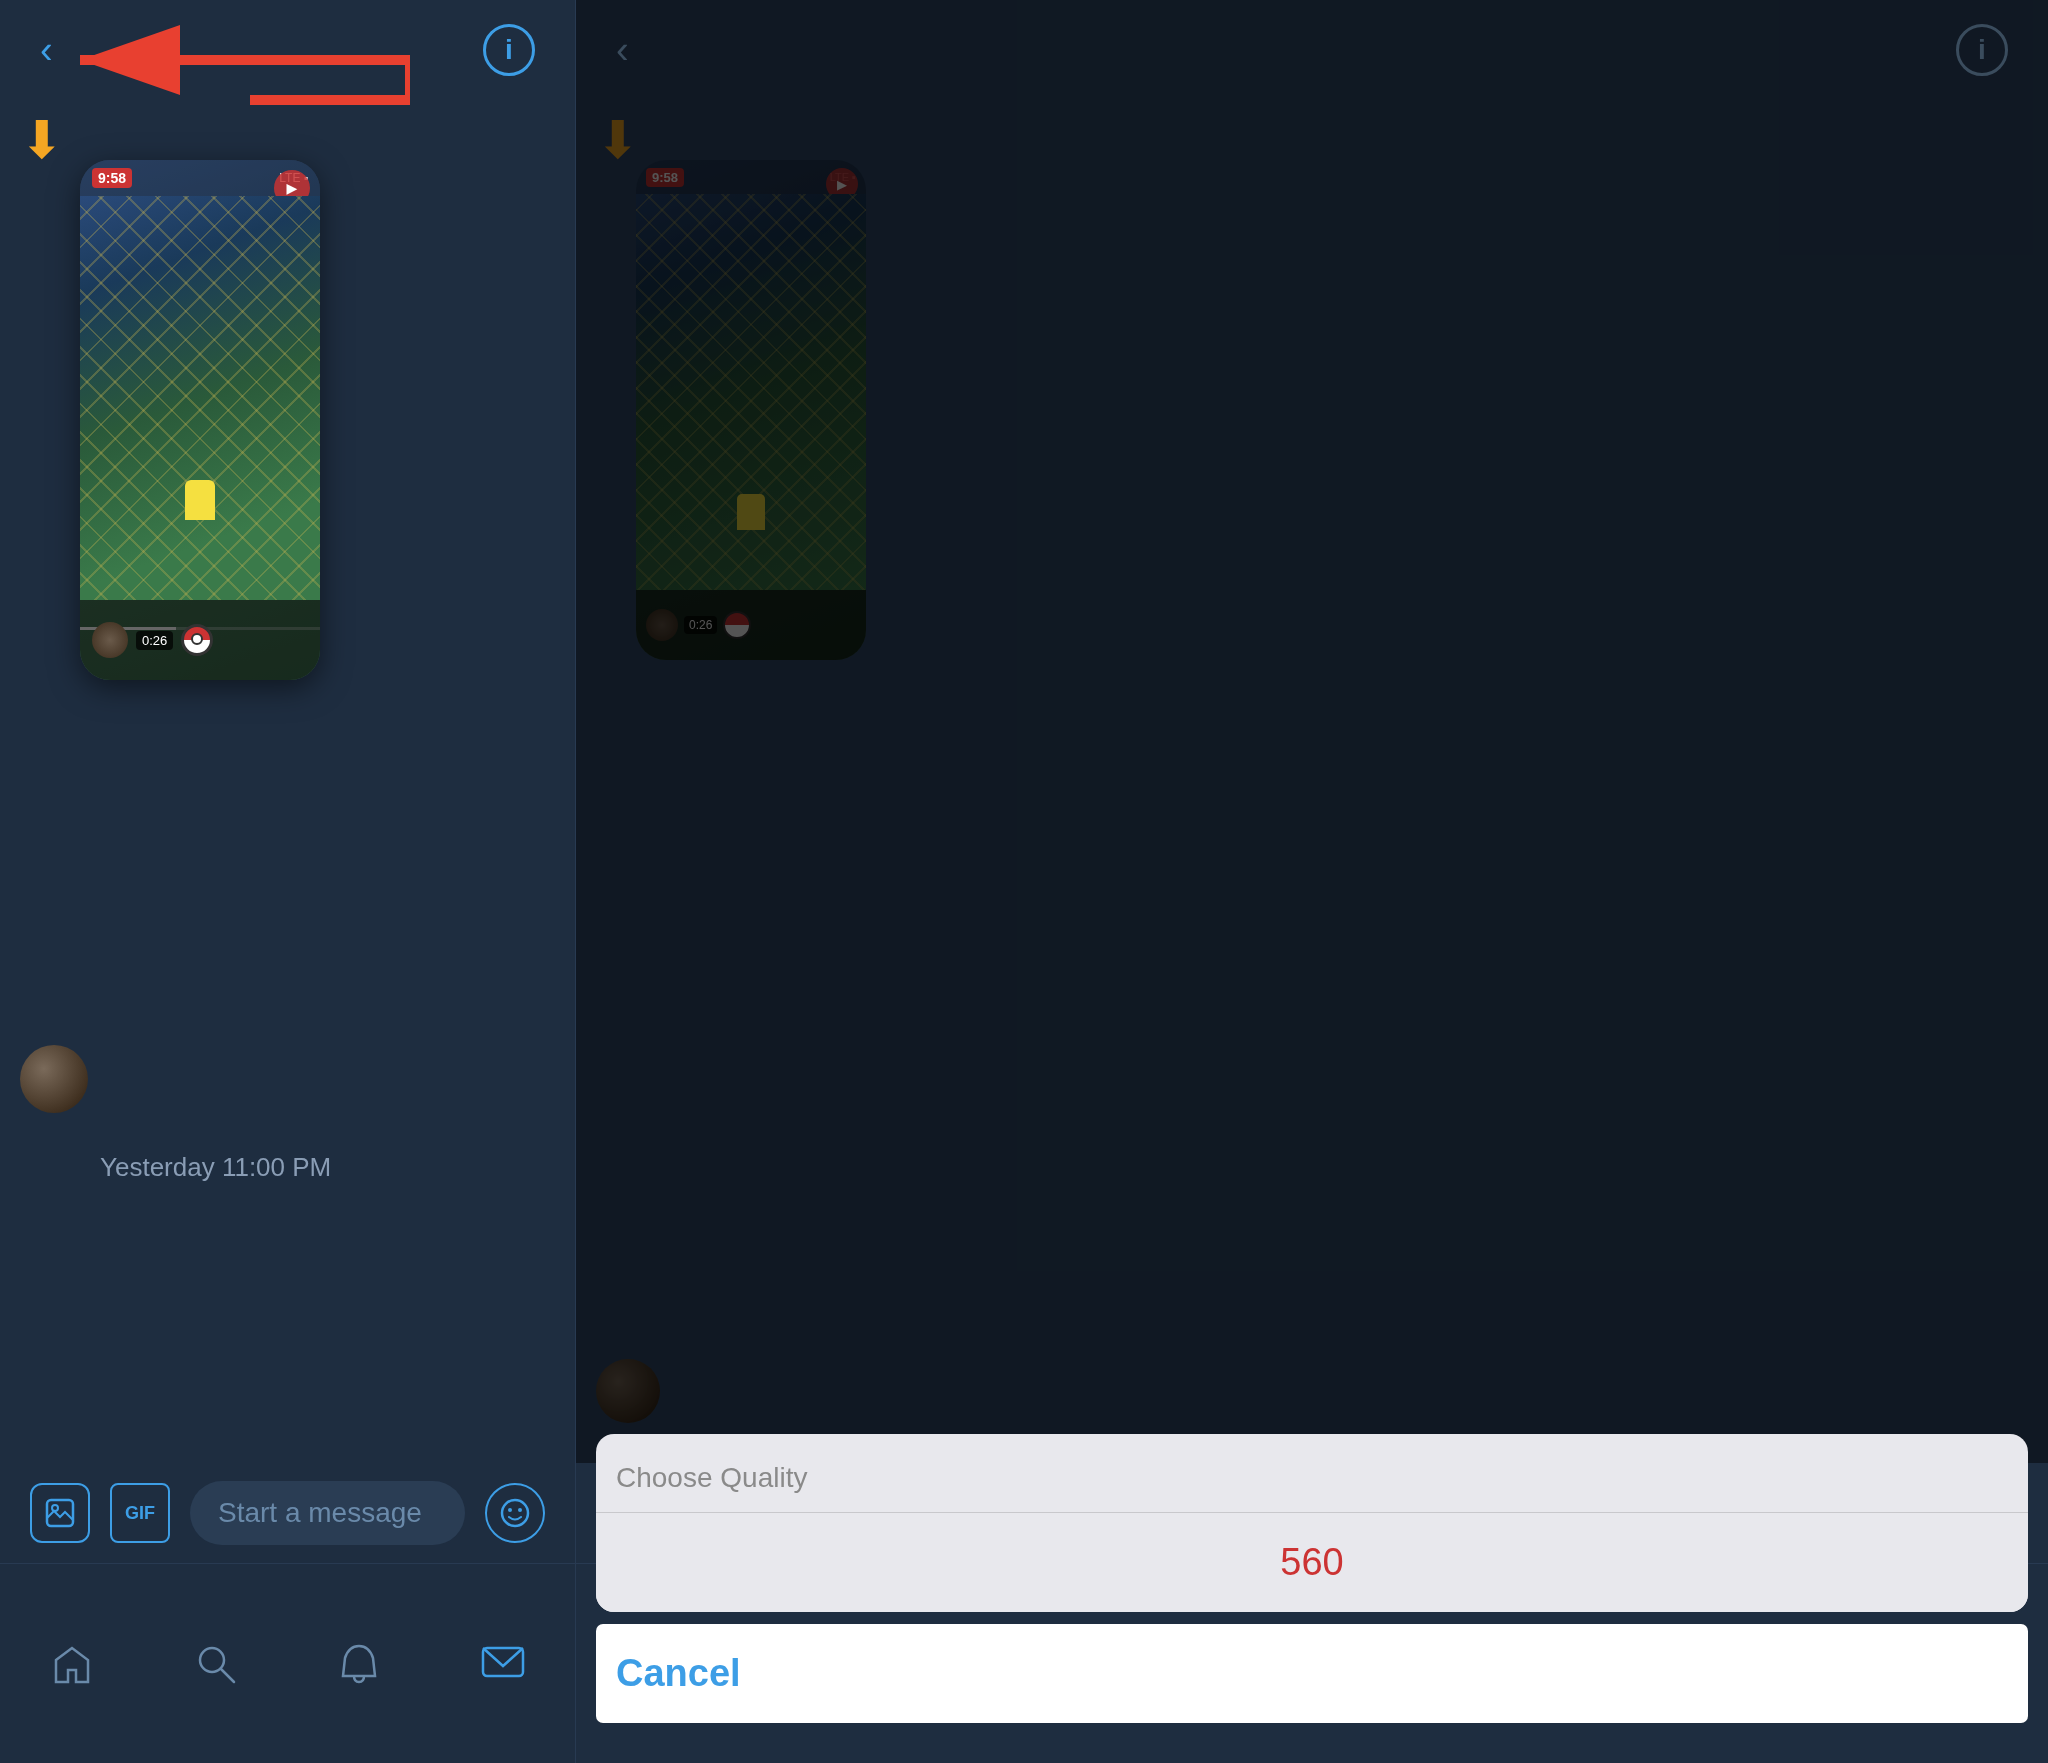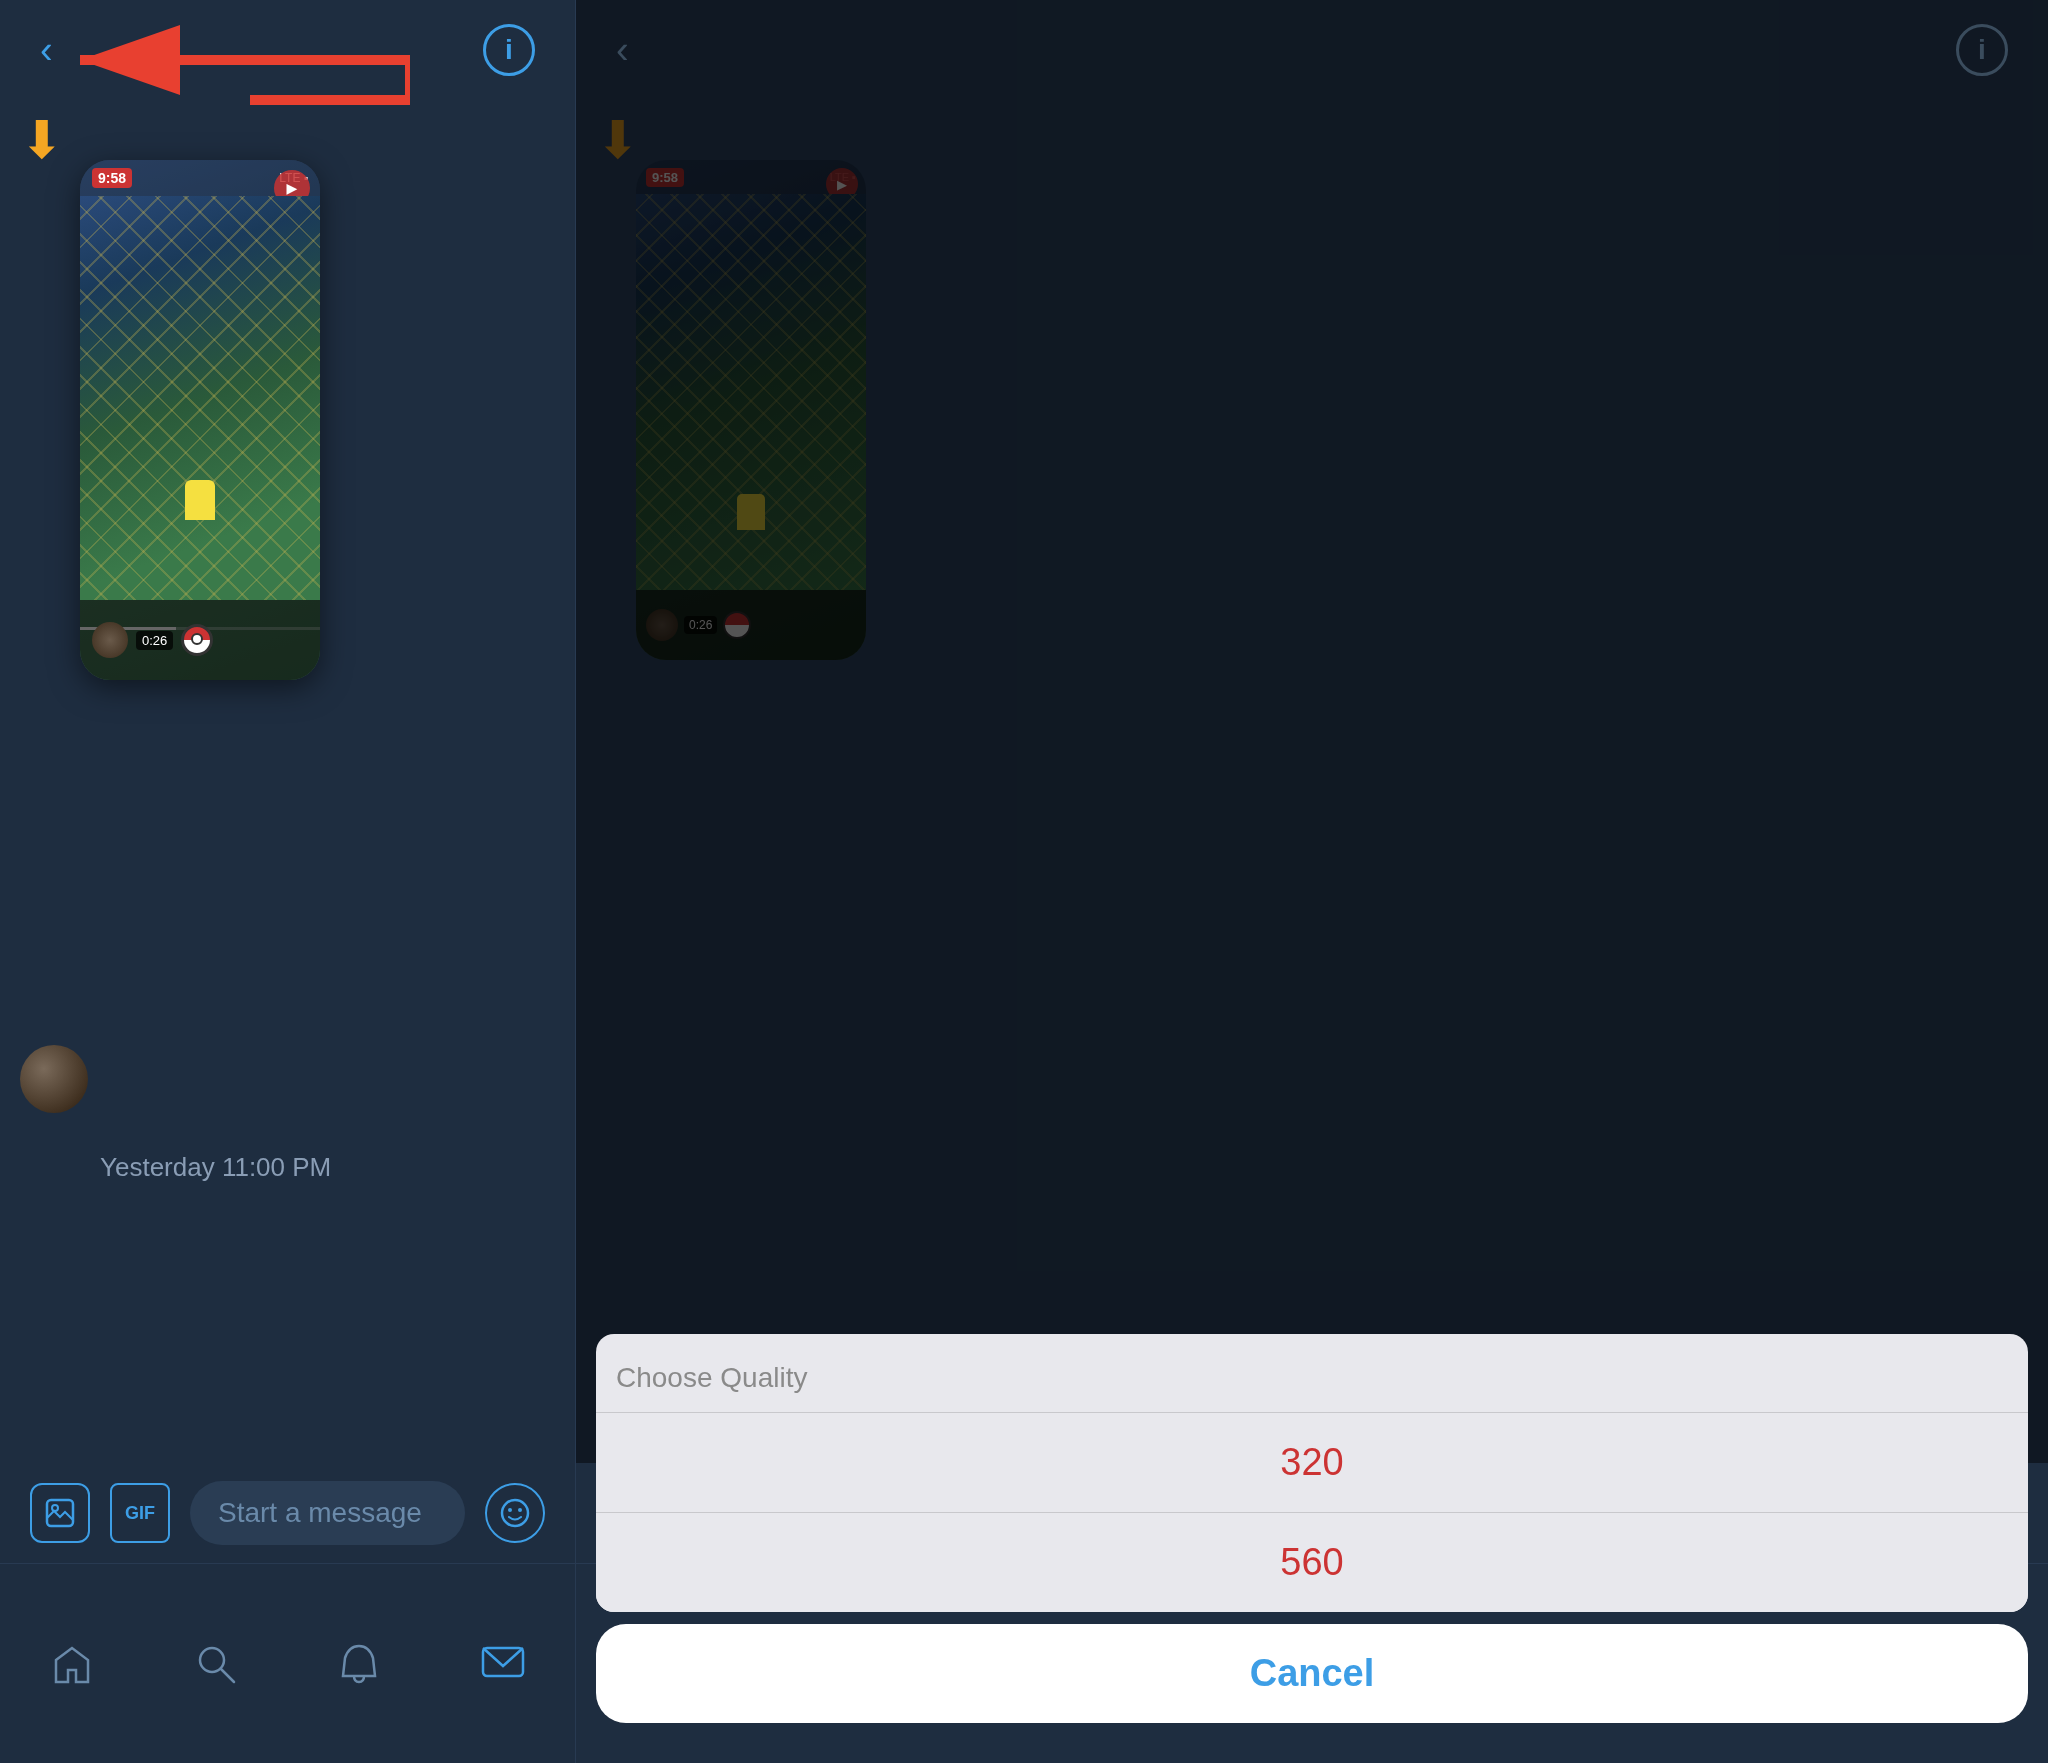--- a/index.html
+++ b/index.html
@@ -455,22 +455,22 @@
       cursor: pointer;
       background: #e8e8ed;
     }
 
     .action-sheet-option:last-child {
       border-bottom: none;
     }
 
     .action-sheet-cancel {
       background: white;
-      border-radius: 30px;
-      text-align: center;
+      border-radius: 7px;
+      text-align: left;
       font-size: 38px;
       font-weight: 600;
       color: #3d9ee6;
       padding: 28px 20px;
       cursor: pointer;
     }
 
     
     .right-bottom-toolbar {
       position: absolute;
@@ -693,19 +693,18 @@
       <svg width="46" height="46" viewBox="0 0 48 48">
         <rect x="4" y="8" width="40" height="28" rx="4" stroke="#3d9ee6" stroke-width="2.5" fill="none"></rect>
         <polyline points="4,8 24,26 44,8" stroke="#3d9ee6" stroke-width="2.5" fill="none"></polyline>
       </svg>
     </div>
   </div>
 
   <div class="action-sheet-wrapper">
     <div class="action-sheet-main">
       <div class="action-sheet-title">Choose Quality</div>
-      <div class="action-sheet-option">320</div>
       <div class="action-sheet-option">560</div>
     </div>
     <div class="action-sheet-cancel">Cancel</div>
   </div>
 
 </div>
 
 </body></html>

